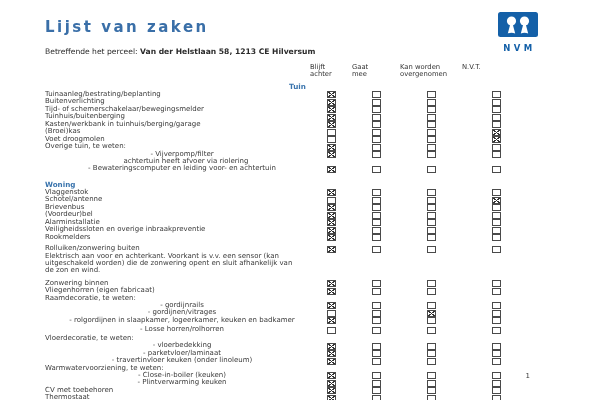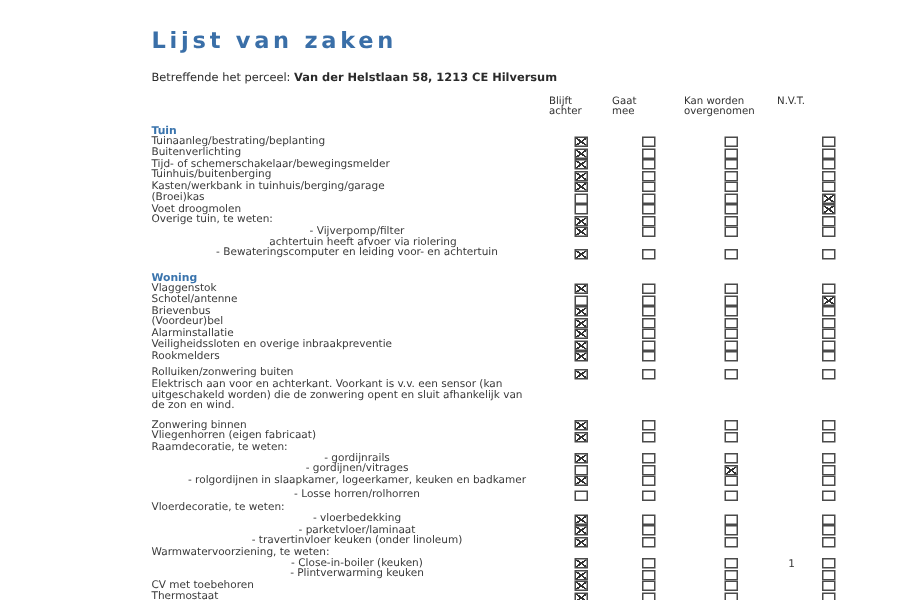--- a/index.html
+++ b/index.html
@@ -1,33 +1,33 @@
 <!DOCTYPE html>
 <html><head>
 <meta charset="utf-8">
 <style>
   html,body { margin:0; padding:0; background:#ffffff; }
   body { width:600px; height:400px; font-family:"DejaVu Sans","Liberation Sans",sans-serif; overflow:hidden; }
-  .page { position:relative; width:600px; height:400px; box-sizing:border-box; padding:18px 50px 0 101px; background:#fff; }
+  .page { position:relative; width:600px; height:400px; box-sizing:border-box; padding:18px 50px 0 45px; background:#fff; }
 
   .title { margin:0 0 11px 0; font-size:15px; font-weight:bold; letter-spacing:2.5px; color:#3a6fa8; }
 
   .logo { position:absolute; top:12px; right:62px; width:40px; text-align:center; }
   .logo-text { font-size:8.5px; font-weight:bold; color:#1460a8; letter-spacing:3.5px; margin-top:1px; padding-left:3px; }
 
   .subject { font-size:7.6px; color:#2b2b2b; margin-bottom:8px; }
   .subject .val { font-weight:bold; }
 
   .grid-row { display:grid; grid-template-columns:265px 42px 48px 62px 68px; align-items:start; }
 
   .colheads { margin-bottom:4px; }
   .colheads .ch { font-size:6.8px; line-height:7.4px; color:#333; text-align:left; }
 
   .section-name { font-size:7.2px; line-height:8px; font-weight:bold; color:#3a74ad; margin-top:8px; }
-  #table-body > .section-name:first-child { margin-top:0; }
+  #table-body > .section-name:first-child { margin-top:0;text-align:center; }
 
   .row { }
   .cell.label { font-size:7px; line-height:7.3px; color:#3a3a3a; padding-right:4px; max-width:252px; }
   .cell.label.indent { padding-left:13px;text-align:center; }
   .note { font-size:7px; line-height:7.3px; color:#3a3a3a; }
   .indent .note { padding-left:8px; }
 
   .boxcell { display:flex; justify-content:center; padding-top:0.5px; }
   .box { width:9px; height:7px; box-sizing:border-box; border:1px solid #4a4a4a; background:#fff; }
   .box.checked {
@@ -38,20 +38,30 @@
 
   .pagenum { position:absolute; right:70px; bottom:20px; font-size:7px; color:#333; }
 </style>
 </head>
 <body>
 
 <div class="page">
 
   <h1 class="title">Lijst van zaken</h1>
 
+  <div class="logo">
+    <svg width="40" height="26" viewBox="0 0 40 26">
+      <rect x="0" y="0" width="40" height="25" rx="2.5" fill="#1460a8"></rect>
+      <circle cx="13.5" cy="9" r="4.6" fill="#ffffff"></circle>
+      <path d="M12.2 12.5 L9.8 21.5 Q13.5 20 17.2 21.5 L14.8 12.5 Z" fill="#ffffff"></path>
+      <circle cx="26.5" cy="9" r="4.6" fill="#ffffff"></circle>
+      <path d="M25.2 12.5 L22.8 21.5 Q26.5 20 30.2 21.5 L27.8 12.5 Z" fill="#ffffff"></path>
+    </svg>
+    <div class="logo-text">NVM</div>
+  </div>
 
   <div class="subject">
     <span>Betreffende het perceel:</span>
     <span class="val">Van der Helstlaan 58, 1213 CE Hilversum</span>
   </div>
 
   <div class="grid-row colheads">
     <div class="ch"></div>
     <div class="ch">
       <div>Blijft</div>

